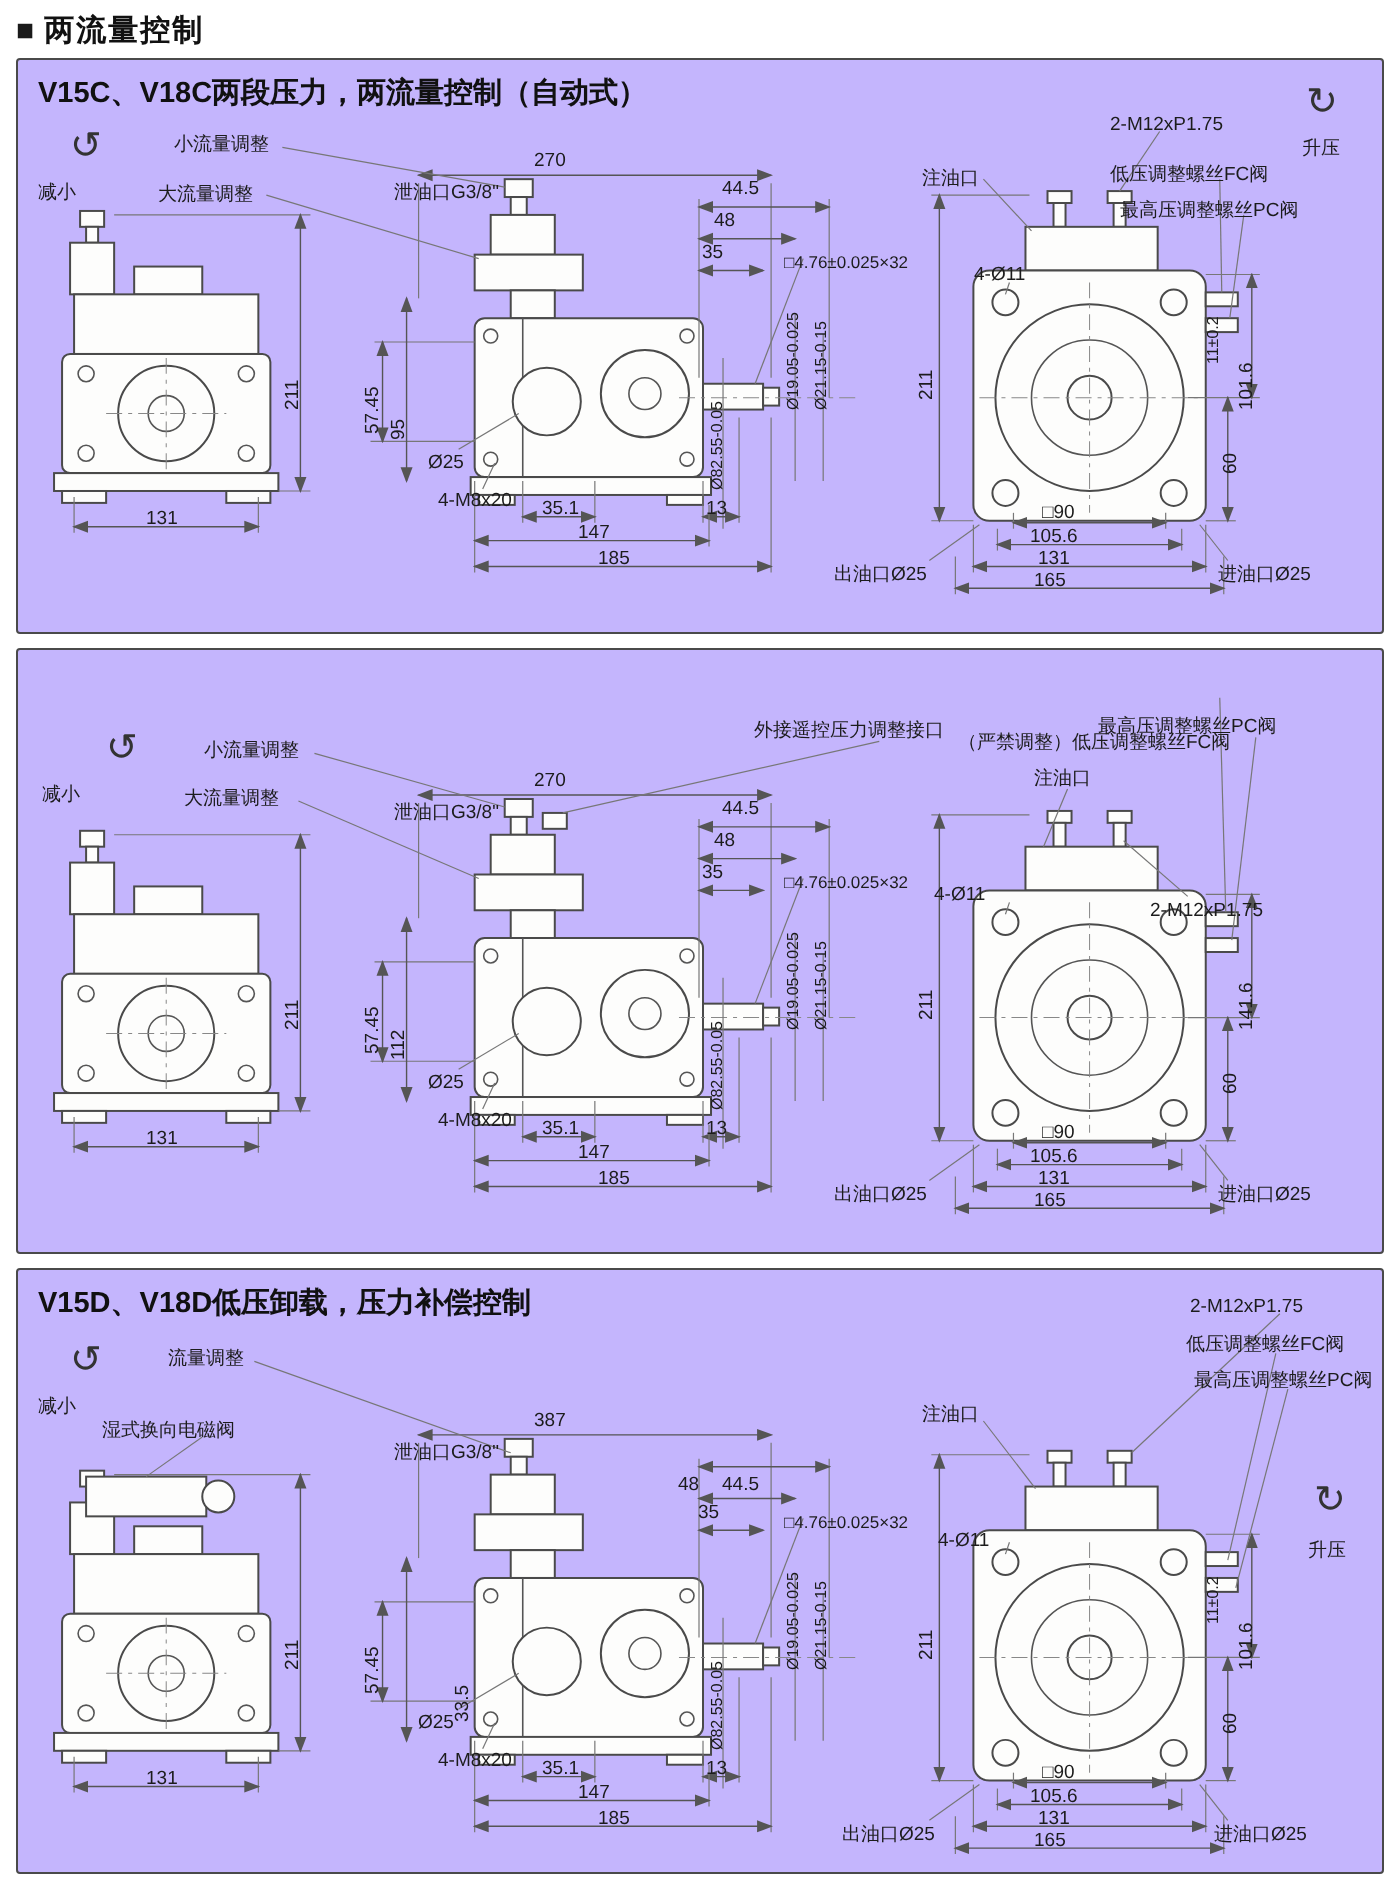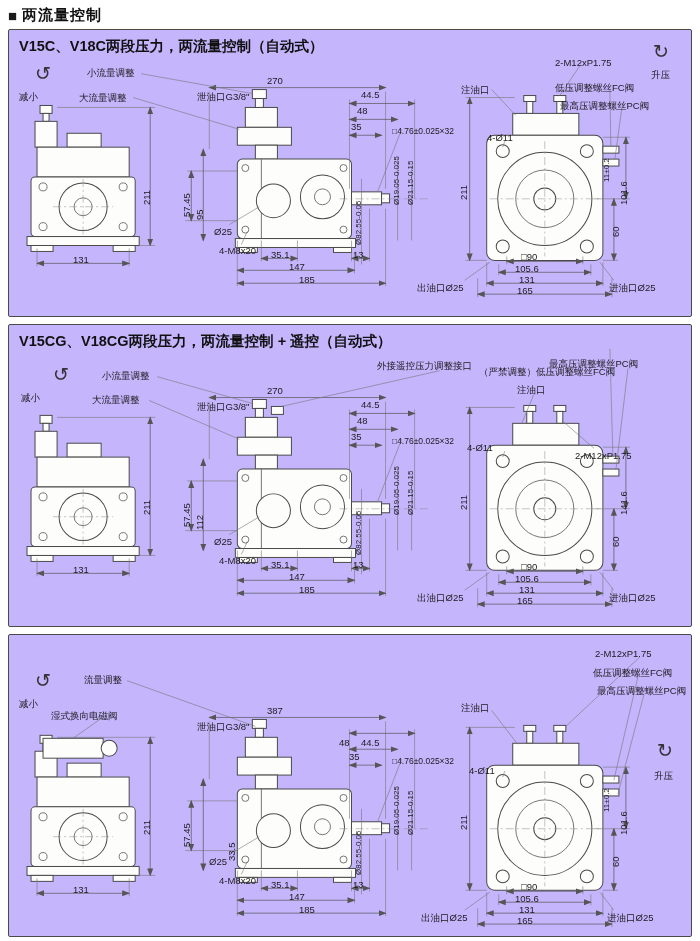--- a/index.html
+++ b/index.html
@@ -207,21 +207,20 @@
         <span class="lbl" style="left: 512px; top: 222px;">□90</span>
         <span class="lbl" style="left: 506px; top: 234px;">105.6</span>
         <span class="lbl" style="left: 510px; top: 245px;">131</span>
         <span class="lbl" style="left: 508px; top: 256px;">165</span>
         <span class="lbl" style="left: 408px; top: 253px;">出油口Ø25</span>
         <span class="lbl" style="left: 600px; top: 253px;">进油口Ø25</span>
       </div>
   </section>
 
   <section class="panel" style="height:303px">
-    <h2 class="panel-title">V15CG、V18CG两段压力，两流量控制 + 遥控（自动式）</h2>
     <svg class="draw" viewBox="0 0 681 303" preserveAspectRatio="none">
       <use href="#pump" y="15"></use>
       <line class="thin" x1="148" y1="52" x2="243" y2="79"></line>
       <line class="thin" x1="140" y1="76" x2="230" y2="115"></line>
       <rect class="s" x="262" y="82" width="12" height="8"></rect>
       <line class="thin" x1="430" y1="46" x2="272" y2="82"></line>
       <line class="thin" x1="600" y1="24" x2="603" y2="132"></line>
       <line class="thin" x1="618" y1="44" x2="606" y2="146"></line>
       <line class="thin" x1="524" y1="70" x2="512" y2="99"></line>
       <line class="thin" x1="584" y1="124" x2="552" y2="96"></line>
@@ -262,20 +261,21 @@
         <span class="lbl" style="left: 512px; top: 237px;">□90</span>
         <span class="lbl" style="left: 506px; top: 249px;">105.6</span>
         <span class="lbl" style="left: 510px; top: 260px;">131</span>
         <span class="lbl" style="left: 508px; top: 271px;">165</span>
         <span class="lbl" style="left: 408px; top: 268px;">出油口Ø25</span>
         <span class="lbl" style="left: 600px; top: 268px;">进油口Ø25</span>
       </div>
   </section>
 
   <section class="panel" style="height:303px">
+    <h2 class="panel-title">V15D、V18D低压卸载，压力补偿控制</h2>
     <svg class="draw" viewBox="0 0 681 303" preserveAspectRatio="none">
       <use href="#pump" y="25"></use>
       <line class="thin" x1="118" y1="46" x2="246" y2="92"></line>
       <rect class="s" x="34" y="104" width="60" height="20"></rect>
       <circle class="s" cx="100" cy="114" r="8"></circle>
       <line class="thin" x1="92" y1="84" x2="64" y2="104"></line>
       <line class="thin" x1="630" y1="22" x2="556" y2="92"></line>
       <line class="thin" x1="628" y1="42" x2="604" y2="146"></line>
       <line class="thin" x1="634" y1="60" x2="608" y2="160"></line>
       <line class="thin" x1="482" y1="76" x2="508" y2="110"></line>

